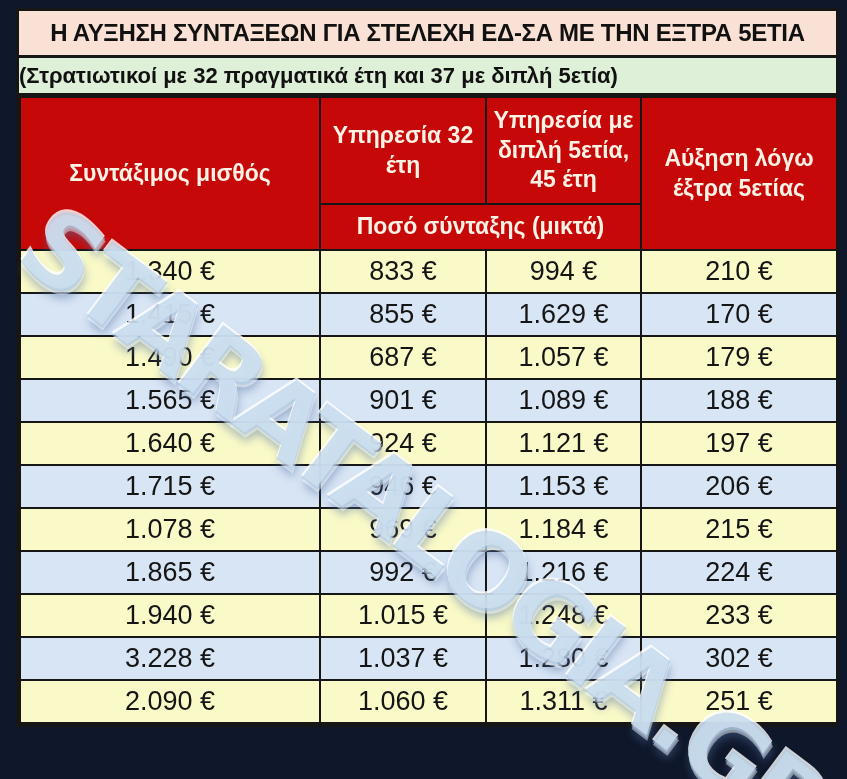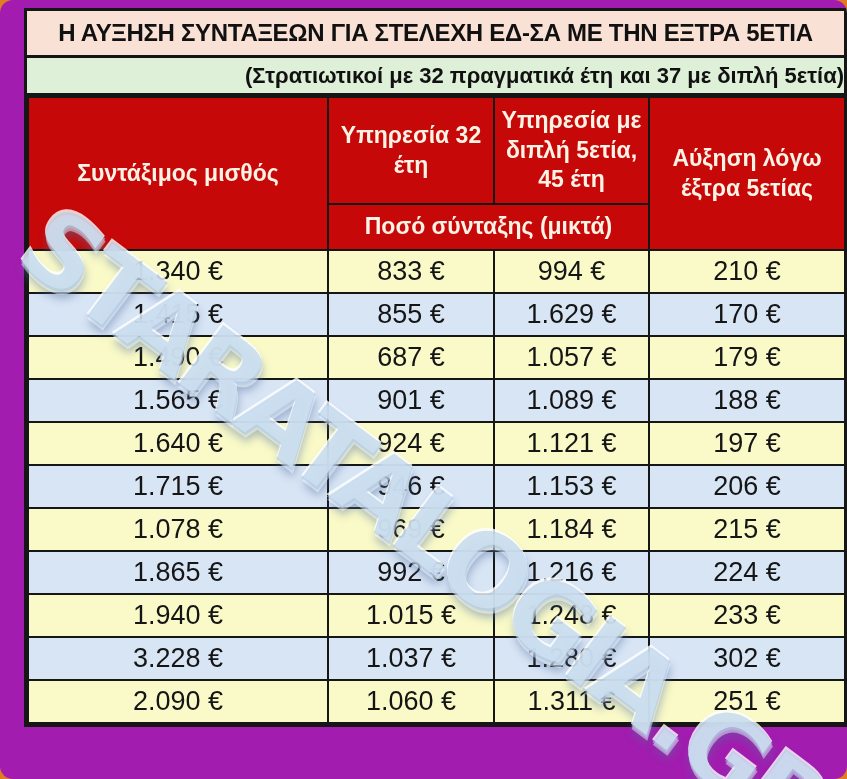--- a/index.html
+++ b/index.html
@@ -1,45 +1,44 @@
 <!DOCTYPE html>
 <html><head>
 <meta charset="utf-8">
 <style>
   html,body{margin:0;padding:0;background:#DE7E20;}
   .canvas{
     position:relative;
     width:847px;height:779px;
-    background:#a21caf;
+    background:#0f172a;
     box-sizing:border-box;
-    padding:8px 13px 12px 24px;
+    padding:8px 13px 12px 16px;
     overflow:hidden;
     font-family:"Liberation Sans",sans-serif;
-    border-radius:13px;
   }
   .frame{
     width:823px;
     box-sizing:border-box;
     border:3px solid #161616;
     background:#fff;
   }
   .title-bar{
     height:44px;line-height:44px;
     background:#FAE1D5;
     border-bottom:3px solid #161616;
     text-align:center;
     font-weight:bold;font-size:24px;letter-spacing:-0.3px;
     color:#111;
     white-space:nowrap;overflow:hidden;
   }
   .subtitle-bar{
     height:35px;line-height:35px;
     background:#DFF0D8;
     border-bottom:3px solid #161616;
-    text-align:right;
+    text-align:left;
     font-weight:bold;font-size:22px;
     color:#111;
     white-space:nowrap;overflow:hidden;
   }
   table.pension{
     width:100%;
     border-collapse:collapse;
     table-layout:fixed;
   }
   table.pension th, table.pension td{

